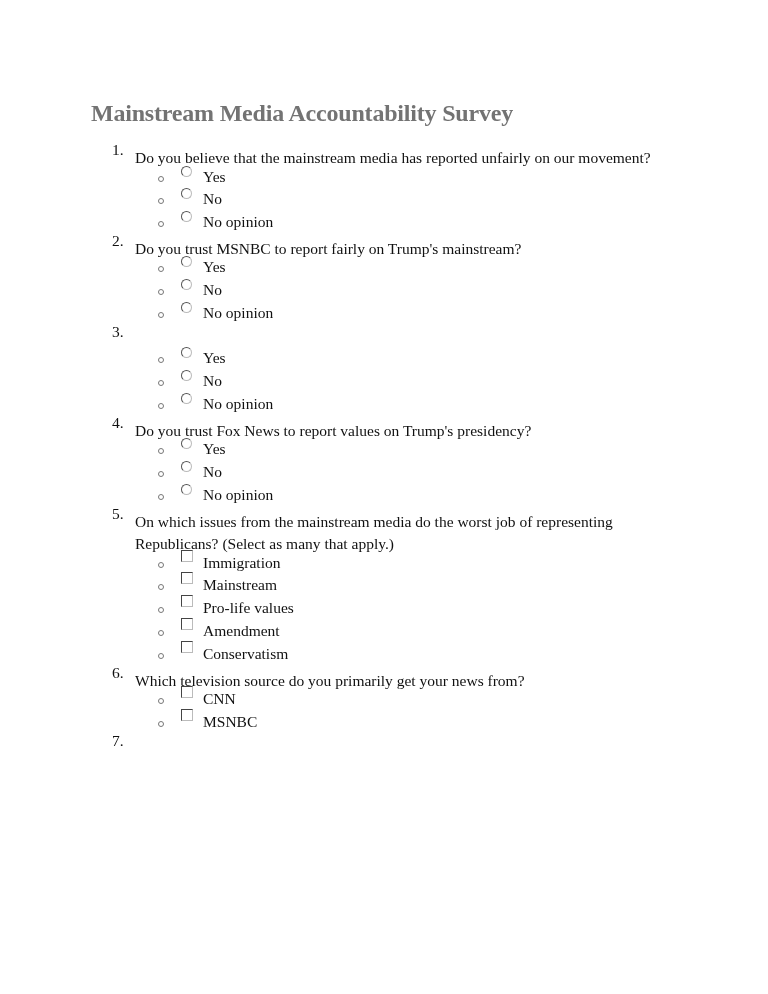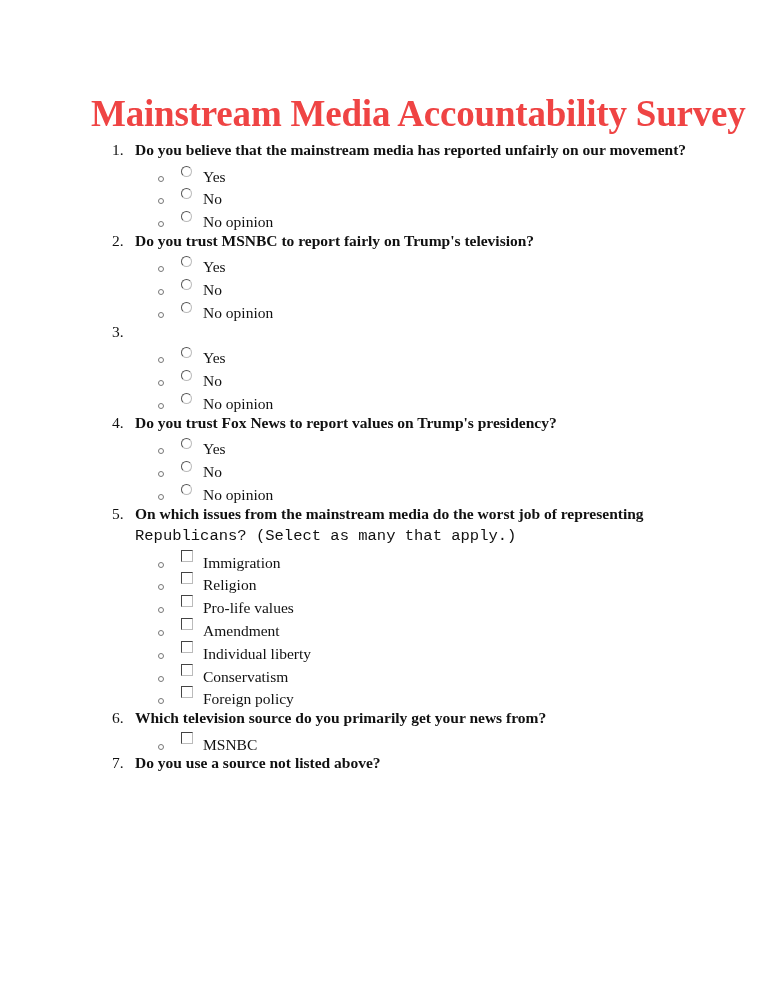--- a/index.html
+++ b/index.html
@@ -2,30 +2,30 @@
 <html><head>
 <meta charset="utf-8">
 <style>
   html, body { margin: 0; padding: 0; background: #ffffff; }
   body {
     width: 768px; height: 994px; position: relative; overflow: hidden;
     font-family: "Liberation Serif", "DejaVu Serif", serif; color: #111;
   }
   .page { position: absolute; left: 0; top: 0; width: 768px; height: 994px; }
   h1 {
-    position: absolute; left: 91px; top: 92px; margin: 0;
-    font-size: 37px; font-weight: bold; letter-spacing: -0.2px; white-space: nowrap;
-    color: #ef4444;
+    position: absolute; left: 91px; top: 100px; margin: 0;
+    font-size: 24px; font-weight: bold; letter-spacing: -0.2px; white-space: nowrap;
+    color: #737373;
   }
   .questions { position: absolute; left: 0; top: 140px; width: 768px; }
   .q { position: relative; }
   .q-line { position: relative; height: 22.5px; font-size: 15.5px; line-height: 20px; }
   .q-num { position: absolute; left: 112px; top: 0; }
-  .q-text { position: absolute; left: 135px; top: 0; white-space: nowrap; font-weight: bold; }
-  .q-text2 { position: absolute; left: 135px; top: 0; white-space: nowrap; font-family: Liberation Mono, monospace; }
+  .q-text { position: absolute; left: 135px; top: 8px; white-space: nowrap; }
+  .q-text2 { position: absolute; left: 135px; top: 8px; white-space: nowrap; }
   .opt { position: relative; height: 22.8px; font-size: 15.5px; }
   .bullet {
     position: absolute; left: 158px; top: 13px; width: 4px; height: 4px;
     border: 1px solid #777; border-radius: 50%;
   }
   .radio {
     position: absolute; left: 181px; top: 3px; width: 9px; height: 9px;
     border-radius: 50%; border: 1px solid #bbb;
     border-top-color: #555; border-left-color: #555; background: #fff;
   }
@@ -61,21 +61,21 @@
       <div class="opt">
         <span class="bullet"></span>
         <span class="radio"></span>
         <span class="opt-label">No opinion</span>
       </div>
     </div>
 
     <div class="q">
       <div class="q-line">
         <span class="q-num">2.</span>
-        <span class="q-text">Do you trust MSNBC to report fairly on Trump's television?</span>
+        <span class="q-text">Do you trust MSNBC to report fairly on Trump's mainstream?</span>
       </div>
       <div class="opt">
         <span class="bullet"></span>
         <span class="radio"></span>
         <span class="opt-label">Yes</span>
       </div>
       <div class="opt">
         <span class="bullet"></span>
         <span class="radio"></span>
         <span class="opt-label">No</span>
@@ -139,62 +139,56 @@
         <span class="q-text2">Republicans? (Select as many that apply.)</span>
       </div>
       <div class="opt">
         <span class="bullet"></span>
         <span class="check"></span>
         <span class="opt-label">Immigration</span>
       </div>
       <div class="opt">
         <span class="bullet"></span>
         <span class="check"></span>
-        <span class="opt-label">Religion</span>
+        <span class="opt-label">Mainstream</span>
       </div>
       <div class="opt">
         <span class="bullet"></span>
         <span class="check"></span>
         <span class="opt-label">Pro-life values</span>
       </div>
       <div class="opt">
         <span class="bullet"></span>
         <span class="check"></span>
         <span class="opt-label">Amendment</span>
       </div>
       <div class="opt">
         <span class="bullet"></span>
         <span class="check"></span>
-        <span class="opt-label">Individual liberty</span>
-      </div>
-      <div class="opt">
-        <span class="bullet"></span>
-        <span class="check"></span>
         <span class="opt-label">Conservatism</span>
-      </div>
-      <div class="opt">
-        <span class="bullet"></span>
-        <span class="check"></span>
-        <span class="opt-label">Foreign policy</span>
       </div>
     </div>
 
     <div class="q">
       <div class="q-line">
         <span class="q-num">6.</span>
         <span class="q-text">Which television source do you primarily get your news from?</span>
       </div>
       <div class="opt">
         <span class="bullet"></span>
         <span class="check"></span>
+        <span class="opt-label">CNN</span>
+      </div>
+      <div class="opt">
+        <span class="bullet"></span>
+        <span class="check"></span>
         <span class="opt-label">MSNBC</span>
       </div>
     </div>
 
     <div class="q">
       <div class="q-line">
         <span class="q-num">7.</span>
-        <span class="q-text">Do you use a source not listed above?</span>
       </div>
     </div>
 
   </div>
 </div>
 
 </body></html>

